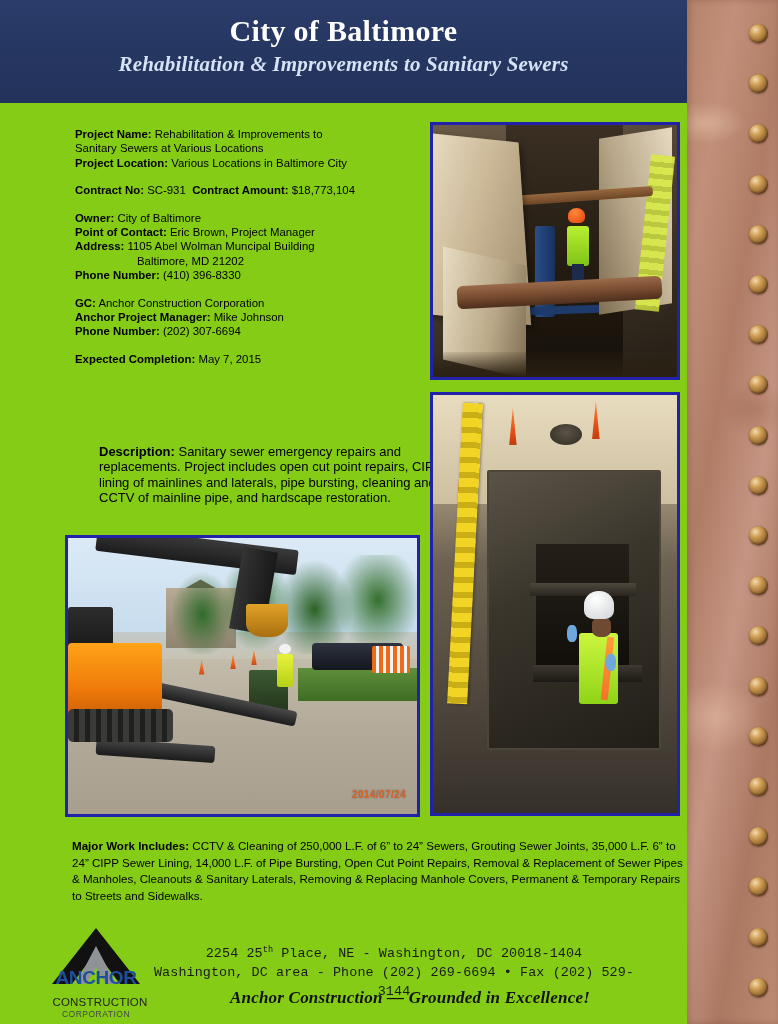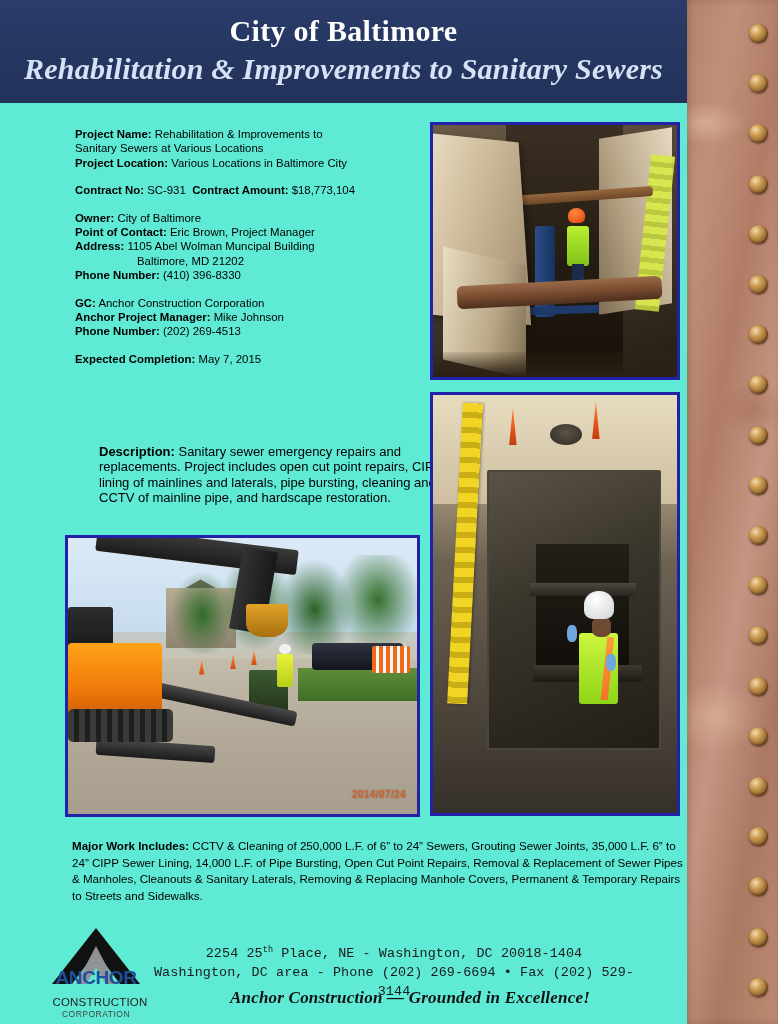--- a/index.html
+++ b/index.html
@@ -2,21 +2,21 @@
 <html><head>
 <meta charset="utf-8">
 <style>
   html,body{margin:0;padding:0;}
   body{
     width:778px;height:1024px;
     background:#ffffff;
     font-family:"Liberation Sans", sans-serif;
     overflow:hidden;position:relative;
   }
-  .page{position:relative;width:778px;height:1024px;overflow:hidden;background:#5eead4;}
+  .page{position:relative;width:778px;height:1024px;overflow:hidden;background:#84cc16;}
 
   
   .rivet-strip{
     position:absolute;top:0;right:0;width:91px;height:1024px;
     background:
       radial-gradient(ellipse 60px 30px at 20% 12%, rgba(255,230,200,.33), transparent 70%),
       radial-gradient(ellipse 50px 40px at 75% 40%, rgba(120,60,30,.22), transparent 70%),
       radial-gradient(ellipse 70px 50px at 30% 70%, rgba(255,225,195,.28), transparent 70%),
       linear-gradient(100deg,#b5826a 0%,#c2907a 18%,#b07c66 38%,#c59583 58%,#ab7862 78%,#bd8a72 100%);
     box-shadow:inset 2px 0 6px rgba(80,40,20,.25);
@@ -35,21 +35,21 @@
     background:linear-gradient(180deg,#2b3c6b 0%,#263762 45%,#22325a 100%);
   }
   .banner-title{
     position:absolute;left:0;top:14px;width:687px;text-align:center;
     font-family:"Liberation Serif", serif;font-weight:bold;font-size:30px;
     color:#ffffff;letter-spacing:.3px;
   }
   .banner-sub{
     position:absolute;left:0;top:52px;width:687px;text-align:center;
     font-family:"Liberation Serif", serif;font-weight:bold;font-style:italic;
-    font-size:30px;color:#d6e2f5;letter-spacing:.2px;
+    font-size:21px;color:#d6e2f5;letter-spacing:.2px;
   }
 
   
   .info-block{
     position:absolute;left:75px;top:127px;width:345px;
     font-size:11.4px;line-height:14.4px;color:#000;
   }
   .info-group{margin-bottom:13px;}
   .info-group:last-child{margin-bottom:0;}
   .ln{display:block;}
@@ -307,21 +307,21 @@
       <span class="ln">
         <b>GC:</b>
         <span>Anchor Construction Corporation</span>
       </span>
       <span class="ln">
         <b>Anchor Project Manager:</b>
         <span>Mike Johnson</span>
       </span>
       <span class="ln">
         <b>Phone Number:</b>
-        <span>(202) 269-4513</span>
+        <span>(202) 307-6694</span>
       </span>
     </div>
 
     <div class="info-group">
       <span class="ln">
         <b>Expected Completion:</b>
         <span>May 7, 2015</span>
       </span>
     </div>
 

